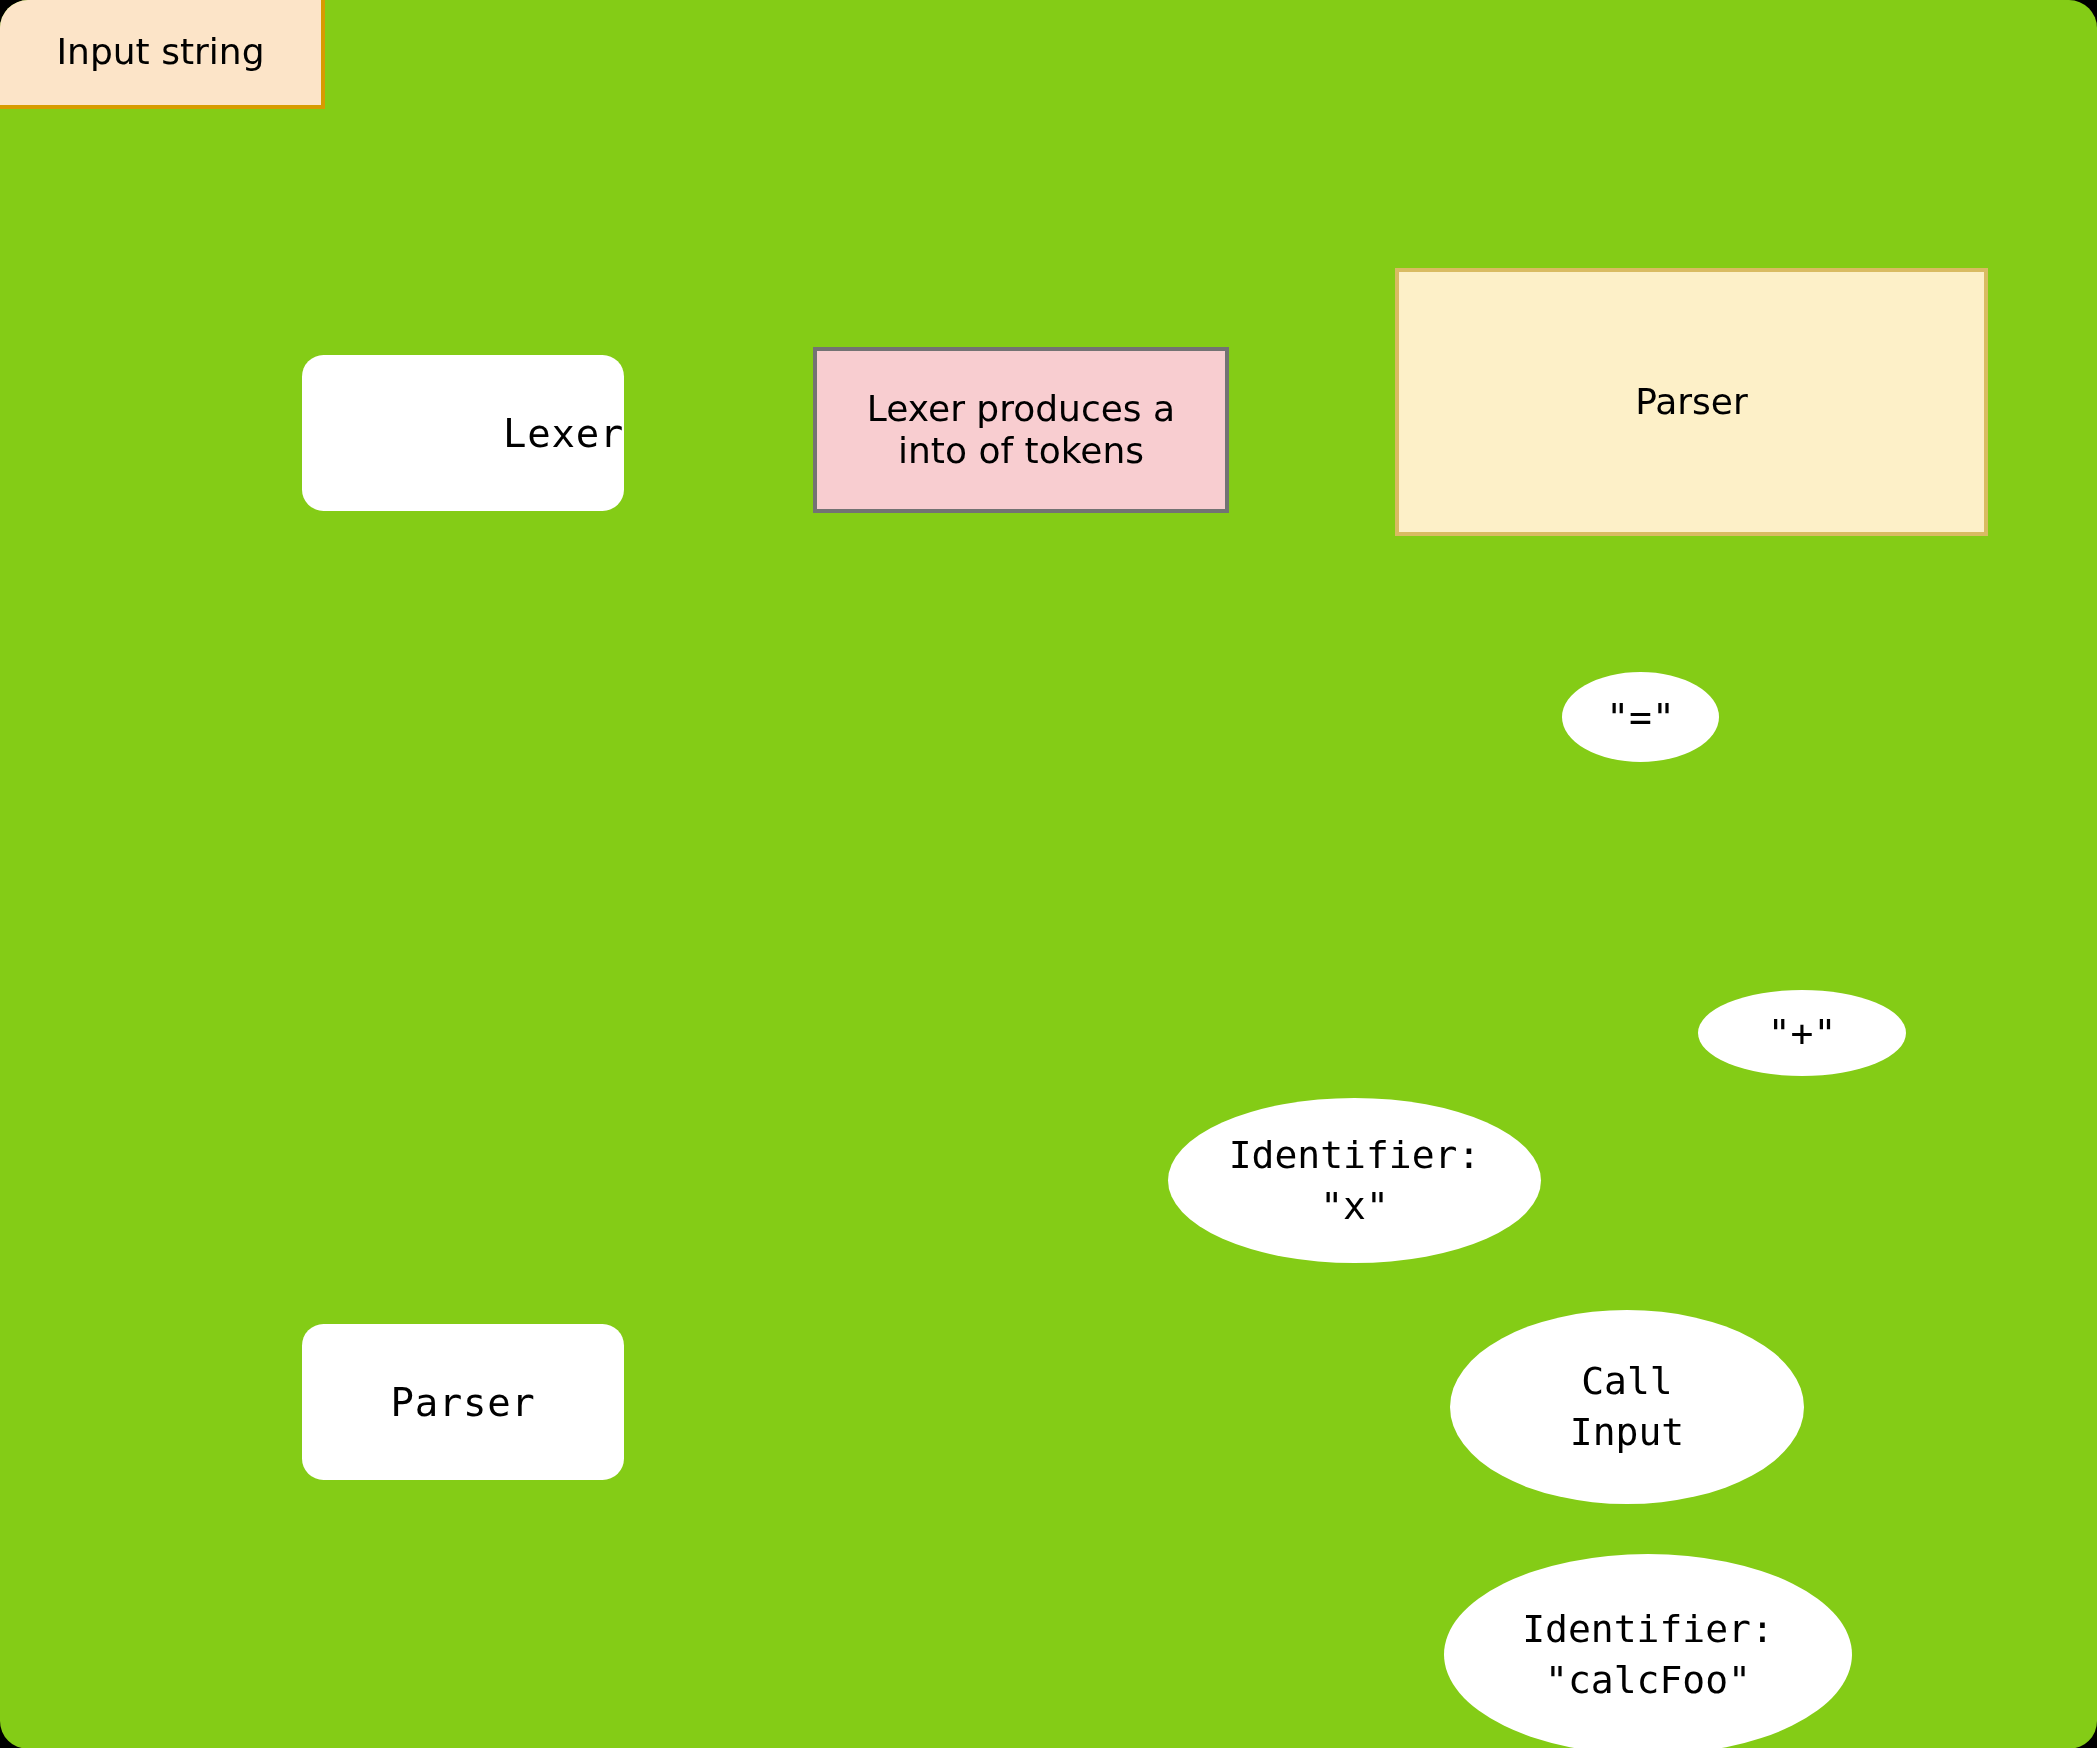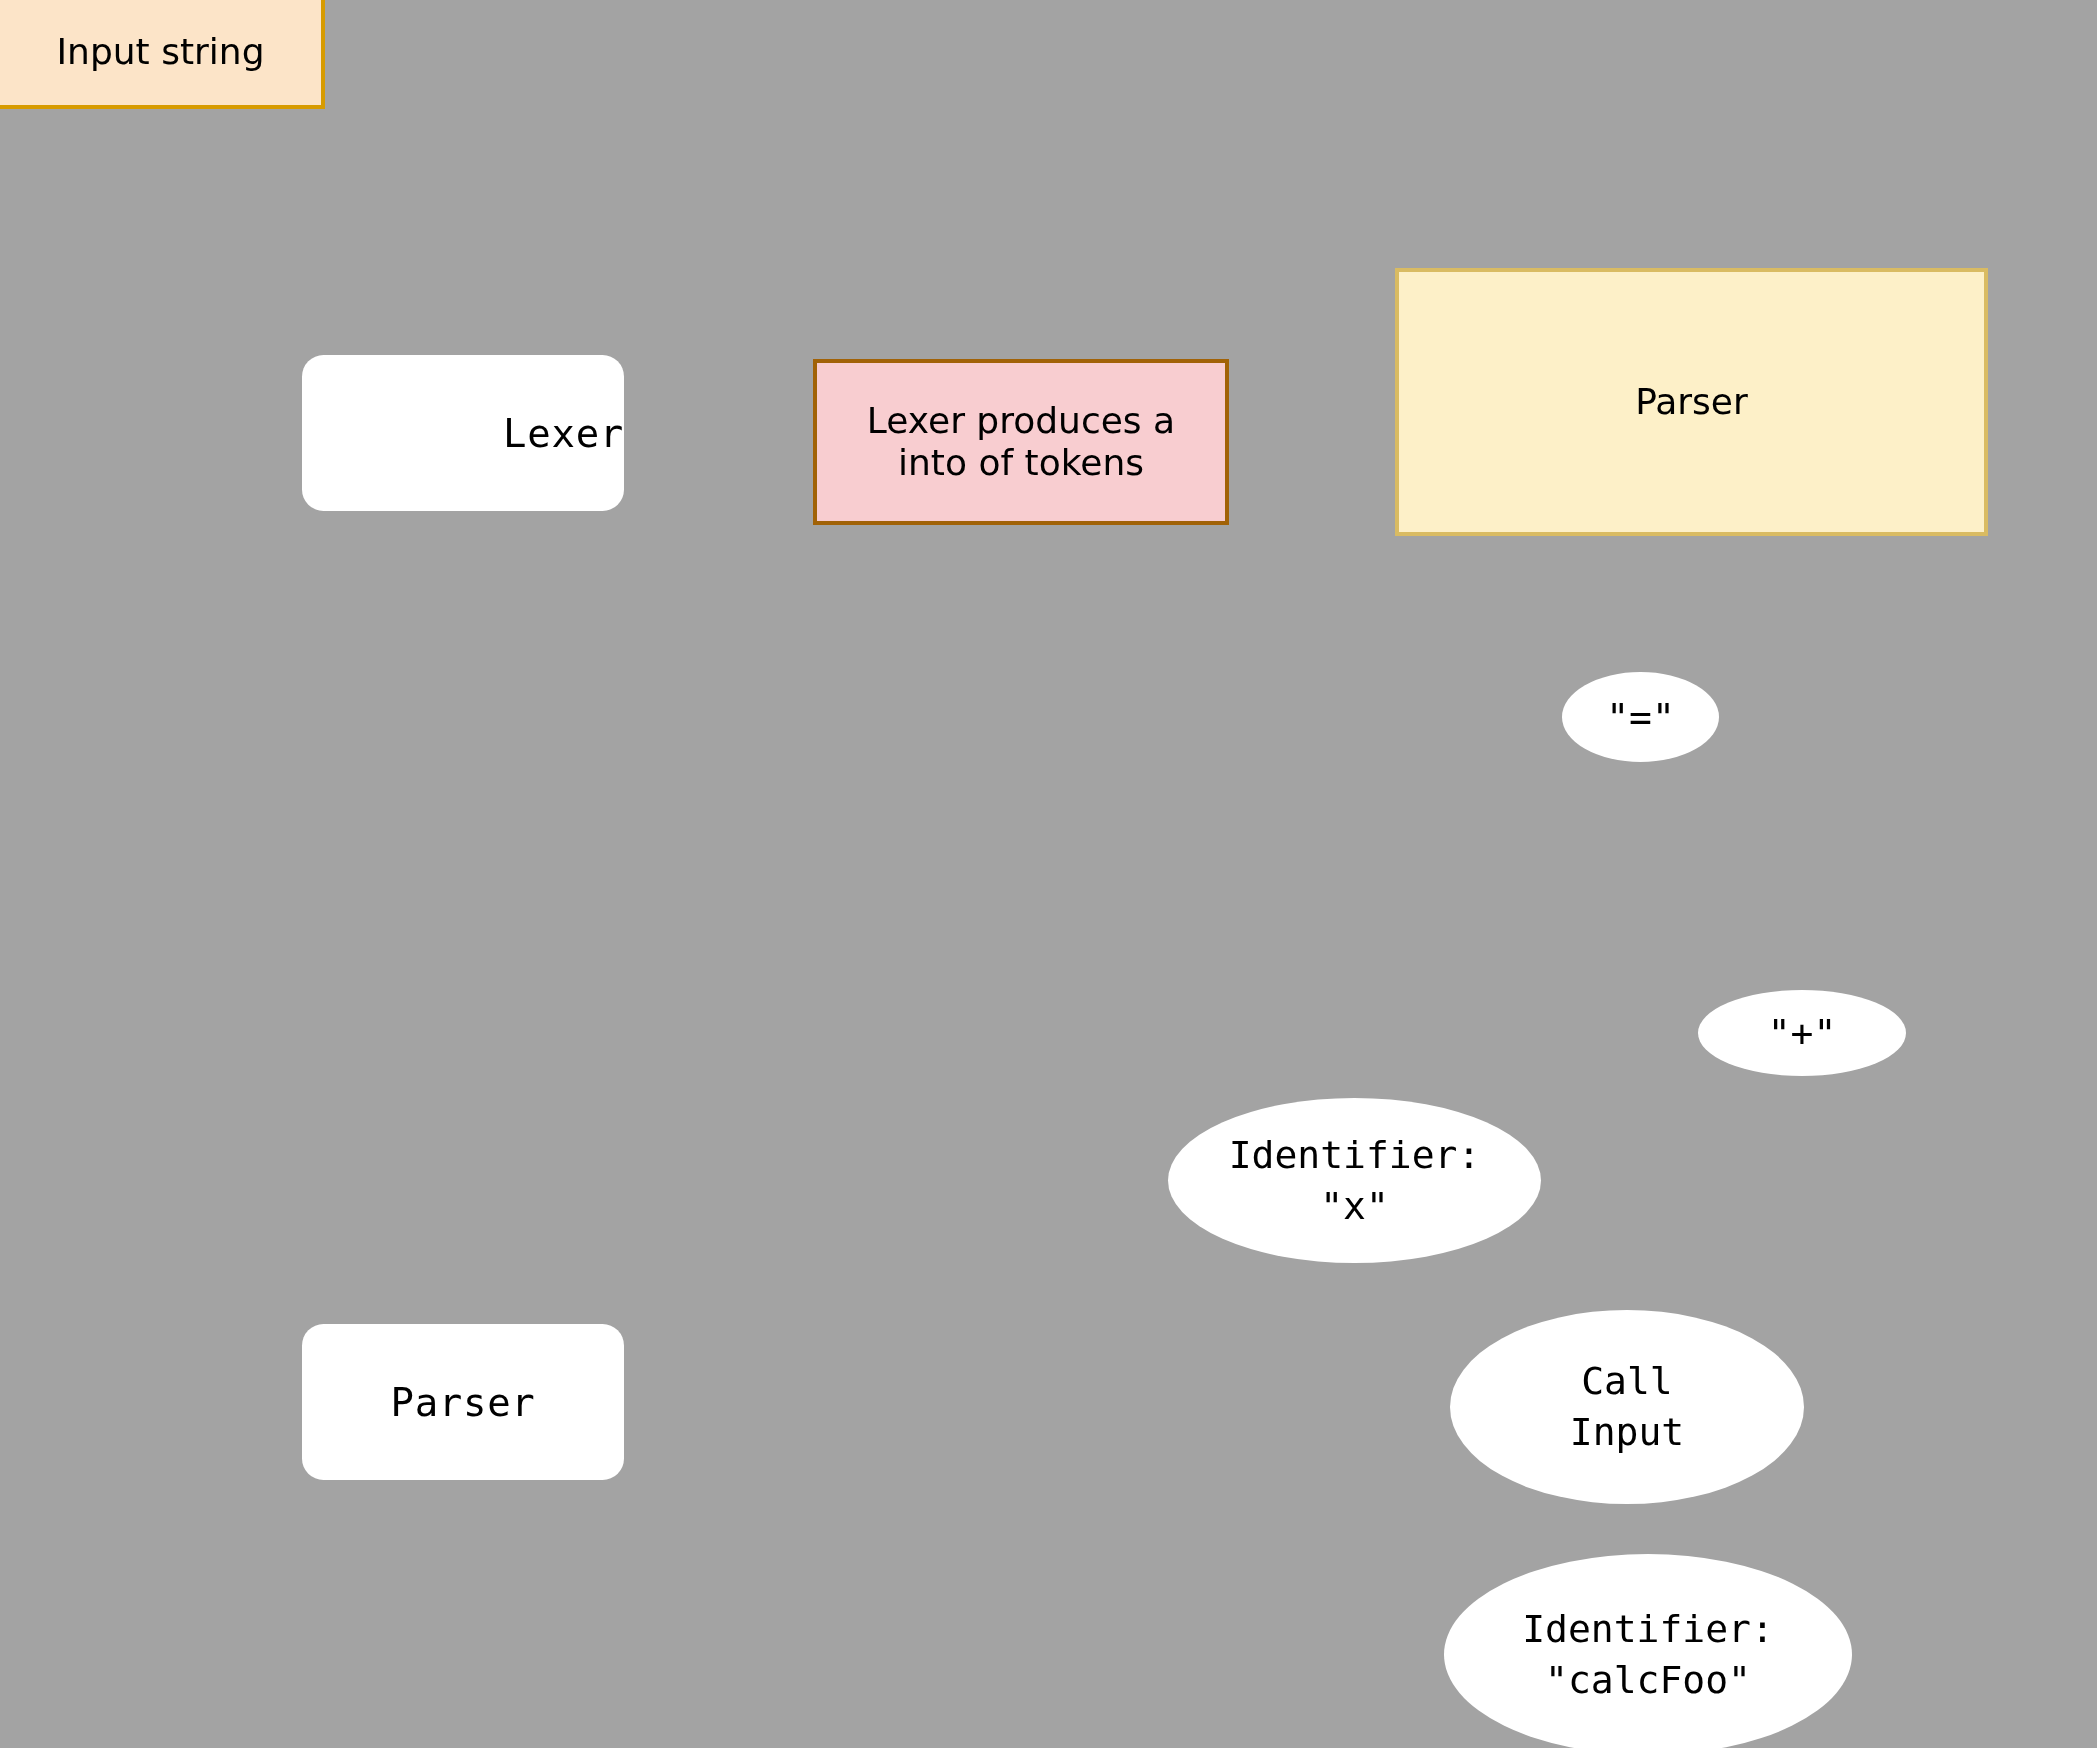--- a/index.html
+++ b/index.html
@@ -5,23 +5,24 @@
 <style>
   html, body {
     margin: 0;
     padding: 0;
     background: #000000;
   }
   #canvas {
     position: relative;
     width: 2097px;
     height: 1749px;
-    background: #a3a3a3;
+    background: #84cc16;
     overflow: hidden;
     font-family: "DejaVu Sans", sans-serif;
+    border-radius: 28px;
   }
 
   
   .node {
     position: absolute;
     box-sizing: border-box;
     display: flex;
     align-items: center;
     justify-content: center;
     text-align: center;
@@ -35,22 +36,21 @@
     padding: 4px 8px;
   }
   .note .line { display: block; white-space: nowrap; }
 
   .note-input {
     background: #fce4c8;
     border: 4.7px solid #d79b00;
   }
   .note-pink {
     background: #f8cdd0;
-    border: 4px solid #a16207;
-    margin-top: 12px;
+    border: 4px solid #737373;
   }
   .note-yellow {
     background: #fdf0c8;
     border: 4px solid #d9bb62;
   }
 
   
   .proc {
     background: #ffffff;
     border-radius: 21.5px;

